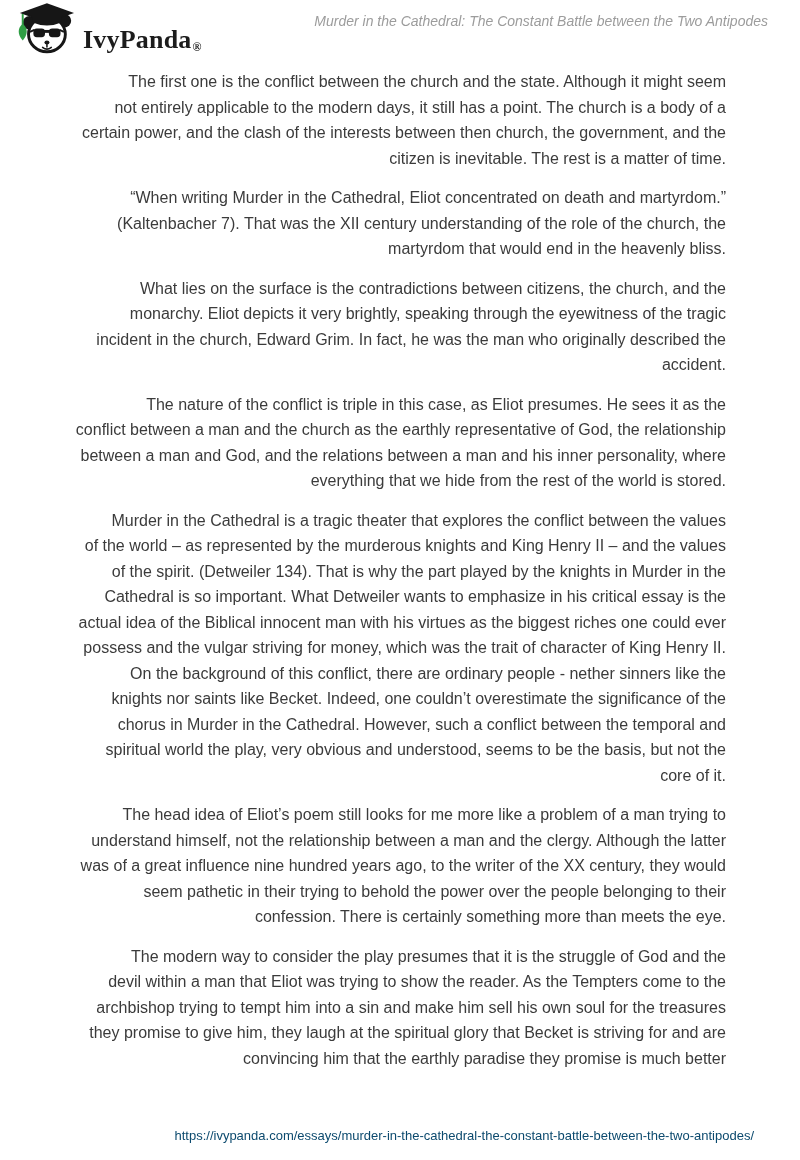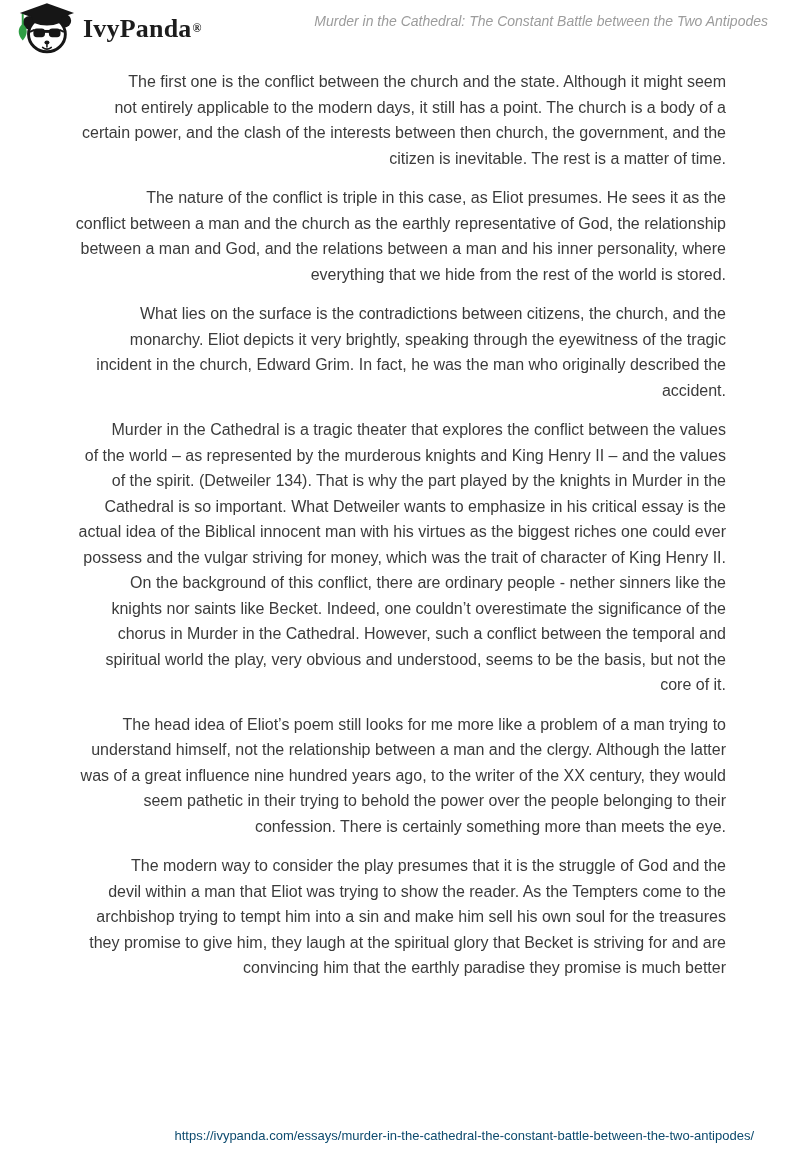--- a/index.html
+++ b/index.html
@@ -11,21 +11,21 @@
     overflow: hidden;
     font-family: "Liberation Sans", sans-serif;
   }
 
   
   .brand {
     position: absolute;
     left: 14px;
     top: 2px;
     display: flex;
-    align-items: center;
+    align-items: flex-end;
   }
   .brand-icon { width: 62px; height: 53px; display: block; }
   .brand-text {
     font-family: "Liberation Serif", serif;
     font-weight: bold;
     font-size: 26px;
     color: #1c1c1c;
     margin-left: 7px;
     letter-spacing: 0.2px;
   }
@@ -101,22 +101,23 @@
       <path d="M34 43.5 L34 46 M29.5 46.5 Q34 50 38.5 46.5" fill="none" stroke="#161616" stroke-width="1.6" stroke-linecap="round"></path>
     </svg>
     <span class="brand-text">IvyPanda</span>
       <span class="brand-reg">®</span>
   </div>
   <div class="doc-title">Murder in the Cathedral: The Constant Battle between the Two Antipodes</div>
 </header>
 
 <main class="article">
   <p>The first one is the conflict between the church and the state. Although it might seem not entirely applicable to the modern days, it still has a point. The church is a body of a certain power, and the clash of the interests between then church, the government, and the citizen is inevitable. The rest is a matter of time.</p>
+  <p>“When writing Murder in the Cathedral, Eliot concentrated on death and martyrdom.” (Kaltenbacher 7). That was the XII century understanding of the role of the church, the martyrdom that would end in the heavenly bliss.</p>
+  <p>What lies on the surface is the contradictions between citizens, the church, and the monarchy. Eliot depicts it very brightly, speaking through the eyewitness of the tragic incident in the church, Edward Grim. In fact, he was the man who originally described the accident.</p>
   <p>The nature of the conflict is triple in this case, as Eliot presumes. He sees it as the conflict between a man and the church as the earthly representative of God, the relationship between a man and God, and the relations between a man and his inner personality, where everything that we hide from the rest of the world is stored.</p>
-  <p>What lies on the surface is the contradictions between citizens, the church, and the monarchy. Eliot depicts it very brightly, speaking through the eyewitness of the tragic incident in the church, Edward Grim. In fact, he was the man who originally described the accident.</p>
   <p>Murder in the Cathedral is a tragic theater that explores the conflict between the values of the world – as represented by the murderous knights and King Henry II – and the values of the spirit. (Detweiler 134). That is why the part played by the knights in Murder in the Cathedral is so important. What Detweiler wants to emphasize in his critical essay is the actual idea of the Biblical innocent man with his virtues as the biggest riches one could ever possess and the vulgar striving for money, which was the trait of character of King Henry II. On the background of this conflict, there are ordinary people - nether sinners like the knights nor saints like Becket. Indeed, one couldn’t overestimate the significance of the chorus in Murder in the Cathedral. However, such a conflict between the temporal and spiritual world the play, very obvious and understood, seems to be the basis, but not the core of it.</p>
   <p>The head idea of Eliot’s poem still looks for me more like a problem of a man trying to understand himself, not the relationship between a man and the clergy. Although the latter was of a great influence nine hundred years ago, to the writer of the XX century, they would seem pathetic in their trying to behold the power over the people belonging to their confession. There is certainly something more than meets the eye.</p>
   <p>The modern way to consider the play presumes that it is the struggle of God and the devil within a man that Eliot was trying to show the reader. As the Tempters come to the archbishop trying to tempt him into a sin and make him sell his own soul for the treasures they promise to give him, they laugh at the spiritual glory that Becket is striving for and are convincing him that the earthly paradise they promise is much better</p>
 </main>
 
 <footer>
   <div class="footer-url">https://ivypanda.com/essays/murder-in-the-cathedral-the-constant-battle-between-the-two-antipodes/</div>
 </footer>
 
 </body></html>

